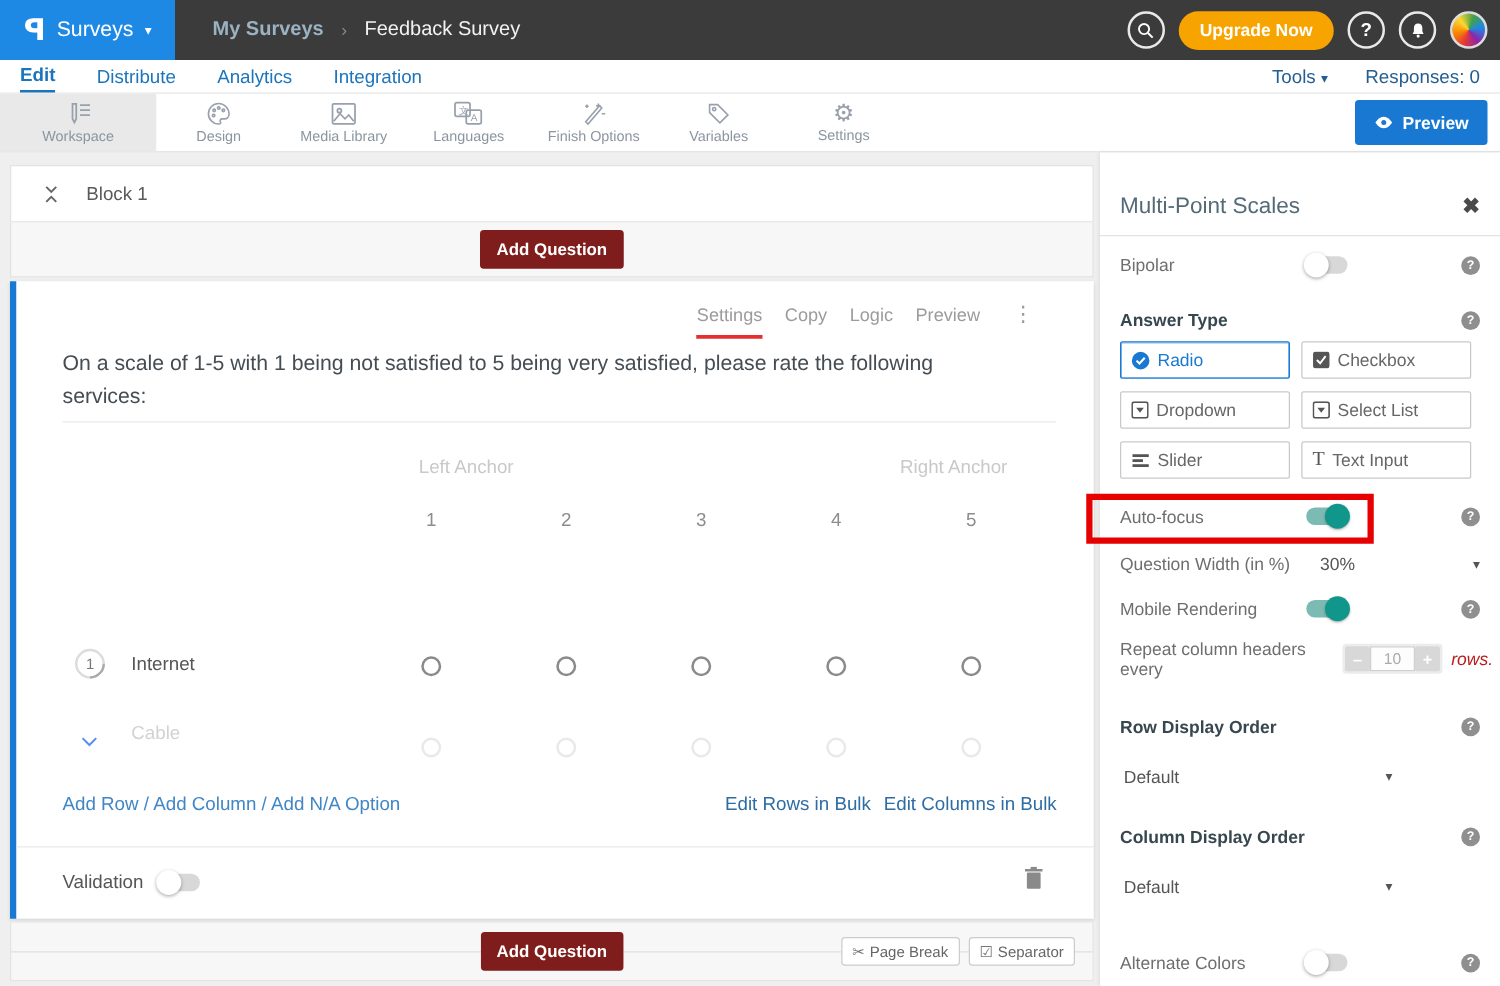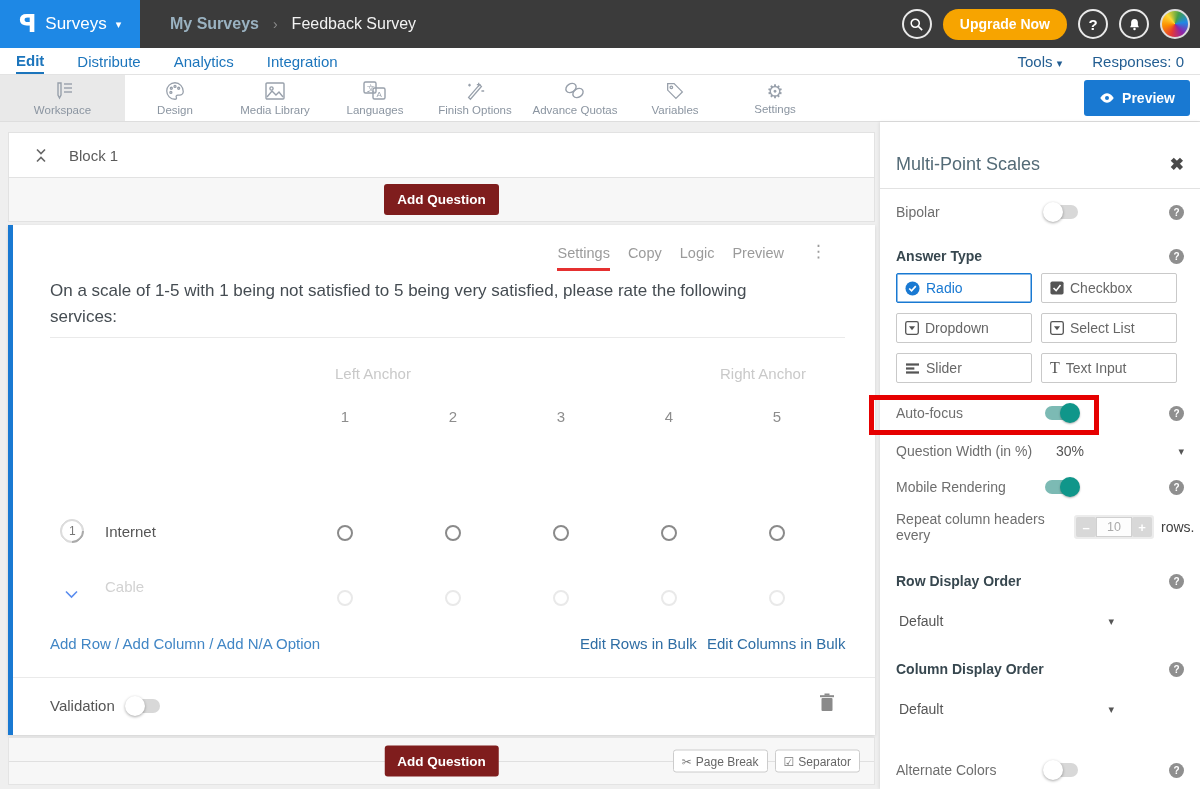--- a/index.html
+++ b/index.html
@@ -104,21 +104,21 @@
   .slabel-b { color:#37474f; font-weight:bold; }
   .atype-grid { display:grid; grid-template-columns:136px 136px; gap:10px 9px; padding:0 16px; margin-top:9px; }
   .atype-btn { height:30px; border:1px solid #c9c9c9; border-radius:2px; background:#fff; display:flex; align-items:center; gap:6px; padding:0 8px; font-size:14px; color:#666; cursor:pointer; font-family:"Liberation Sans",sans-serif; }
   .atype-btn.selected { border:1px solid #1979d2; color:#1979d2; box-shadow:0 0 0 .5px #1979d2 inset; }
   .red-frame { position:absolute; left:-11px; top:-10px; width:230px; height:40px; border:5px solid #e60000; pointer-events:none; z-index:5; }
   .sval { color:#555; }
   .sel-caret { color:#555; font-size:11px; }
   .stepper { display:flex; align-items:center; background:#ececec; border-radius:3px; padding:2px; gap:0; }
   .step-btn { width:20px; height:20px; border:none; background:#d8d8d8; color:#fff; font-size:13px; font-weight:bold; cursor:pointer; border-radius:2px; }
   .step-input { width:36px; height:20px; border:1px solid #d0d0d0; text-align:center; color:#aaa; font-size:12.5px; background:#fdfdfd; font-family:"Liberation Sans",sans-serif; }
-  .rows-suffix { color:#404040; margin-left:7px; }
+  .rows-suffix { color:#b91c1c; margin-left:7px;font-style:italic; }
   .sb-select { display:flex; align-items:center; justify-content:space-between; width:215px; margin-left:3px; cursor:pointer; }
 </style>
 </head>
 <body>
 
 <div class="header">
   <div class="logo-block">
     <span class="logo-p">P</span>
     <span class="logo-label">Surveys</span>
     <span class="caret">▾</span>
@@ -196,27 +196,20 @@
         <text x="14.5" y="17" font-size="8" stroke="none" fill="#98a0ab">A</text>
       </svg>
     <span>Languages</span>
   </div>
   <div class="tool-item">
     <svg width="24" height="22" viewBox="0 0 24 24">
         <path d="M5 21L17 7l2 2L7 23z" transform="translate(0,-2)"></path>
         <path d="M18 3v4M16 5h4M8 4v3M6.5 5.5h3M21 12h3" transform="translate(-2,0)"></path>
       </svg>
     <span>Finish Options</span>
-  </div>
-  <div class="tool-item">
-    <svg width="26" height="22" viewBox="0 0 26 22">
-        <ellipse cx="9" cy="8" rx="5.5" ry="4.2" transform="rotate(-35 9 8)"></ellipse>
-        <ellipse cx="16" cy="13" rx="5.5" ry="4.2" transform="rotate(-35 16 13)"></ellipse>
-      </svg>
-    <span>Advance Quotas</span>
   </div>
   <div class="tool-item">
     <svg width="24" height="22" viewBox="0 0 24 24">
         <path d="M4 4h7l9 9-7 7-9-9z"></path>
         <circle cx="8" cy="8" r="1.4"></circle>
       </svg>
     <span>Variables</span>
   </div>
   <div class="tool-item">
     <span class="tool-glyph">⚙</span>

